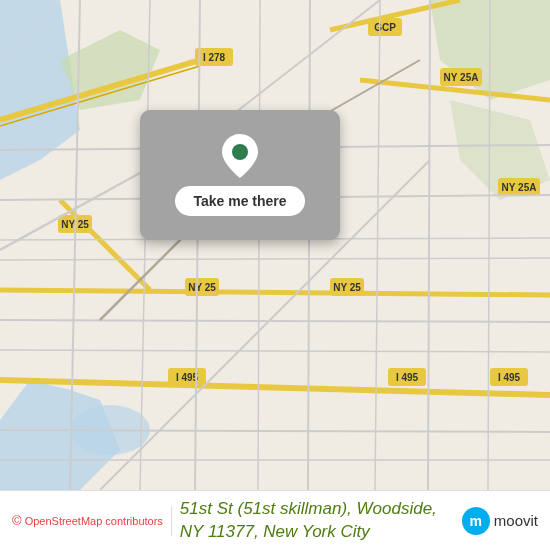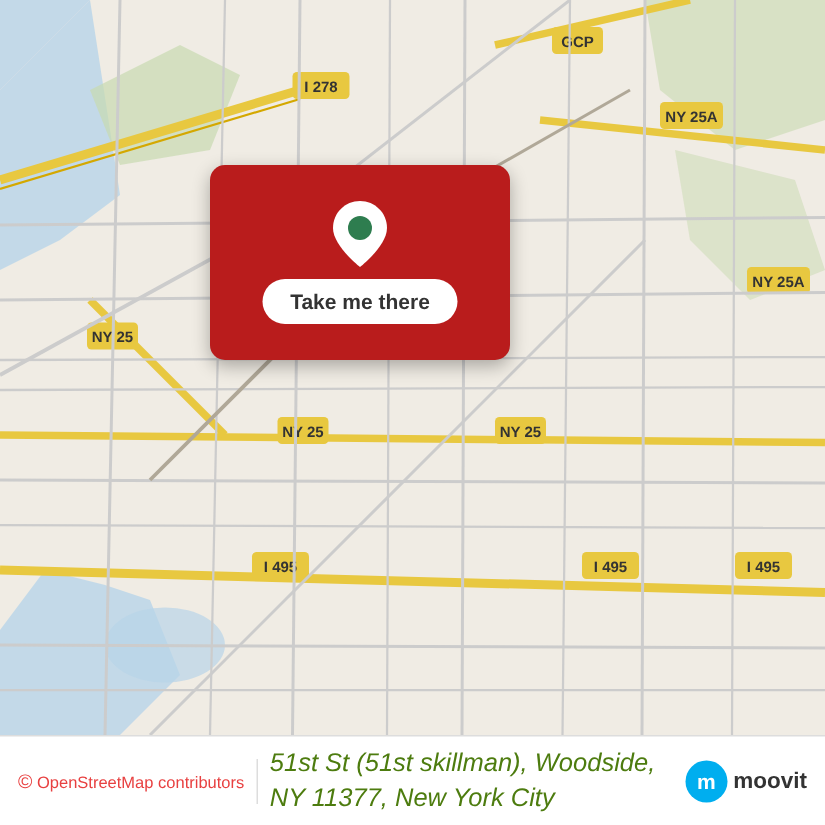--- a/index.html
+++ b/index.html
@@ -20,21 +20,21 @@
       background-color: #f2efe9;
     }
 
     
     .location-card {
       position: absolute;
       top: 110px;
       left: 140px;
       width: 200px;
       height: 130px;
-      background: #b91c1c;
+      background: #a3a3a3;
       border-radius: 10px;
       display: flex;
       flex-direction: column;
       align-items: center;
       justify-content: center;
       gap: 8px;
       z-index: 10;
       box-shadow: 0 4px 12px rgba(0,0,0,0.3);
     }
 
@@ -108,21 +108,21 @@
       display: flex;
       align-items: center;
       justify-content: center;
       color: white;
       font-size: 14px;
       font-weight: bold;
     }
 
     .moovit-logo .moovit-text {
       font-size: 15px;
-      font-weight: bold;
+      font-weight: normal;
       color: #333;
     }
 
     
     #map-svg {
       position: absolute;
       top: 0; left: 0;
       width: 550px;
       height: 490px;
     }

